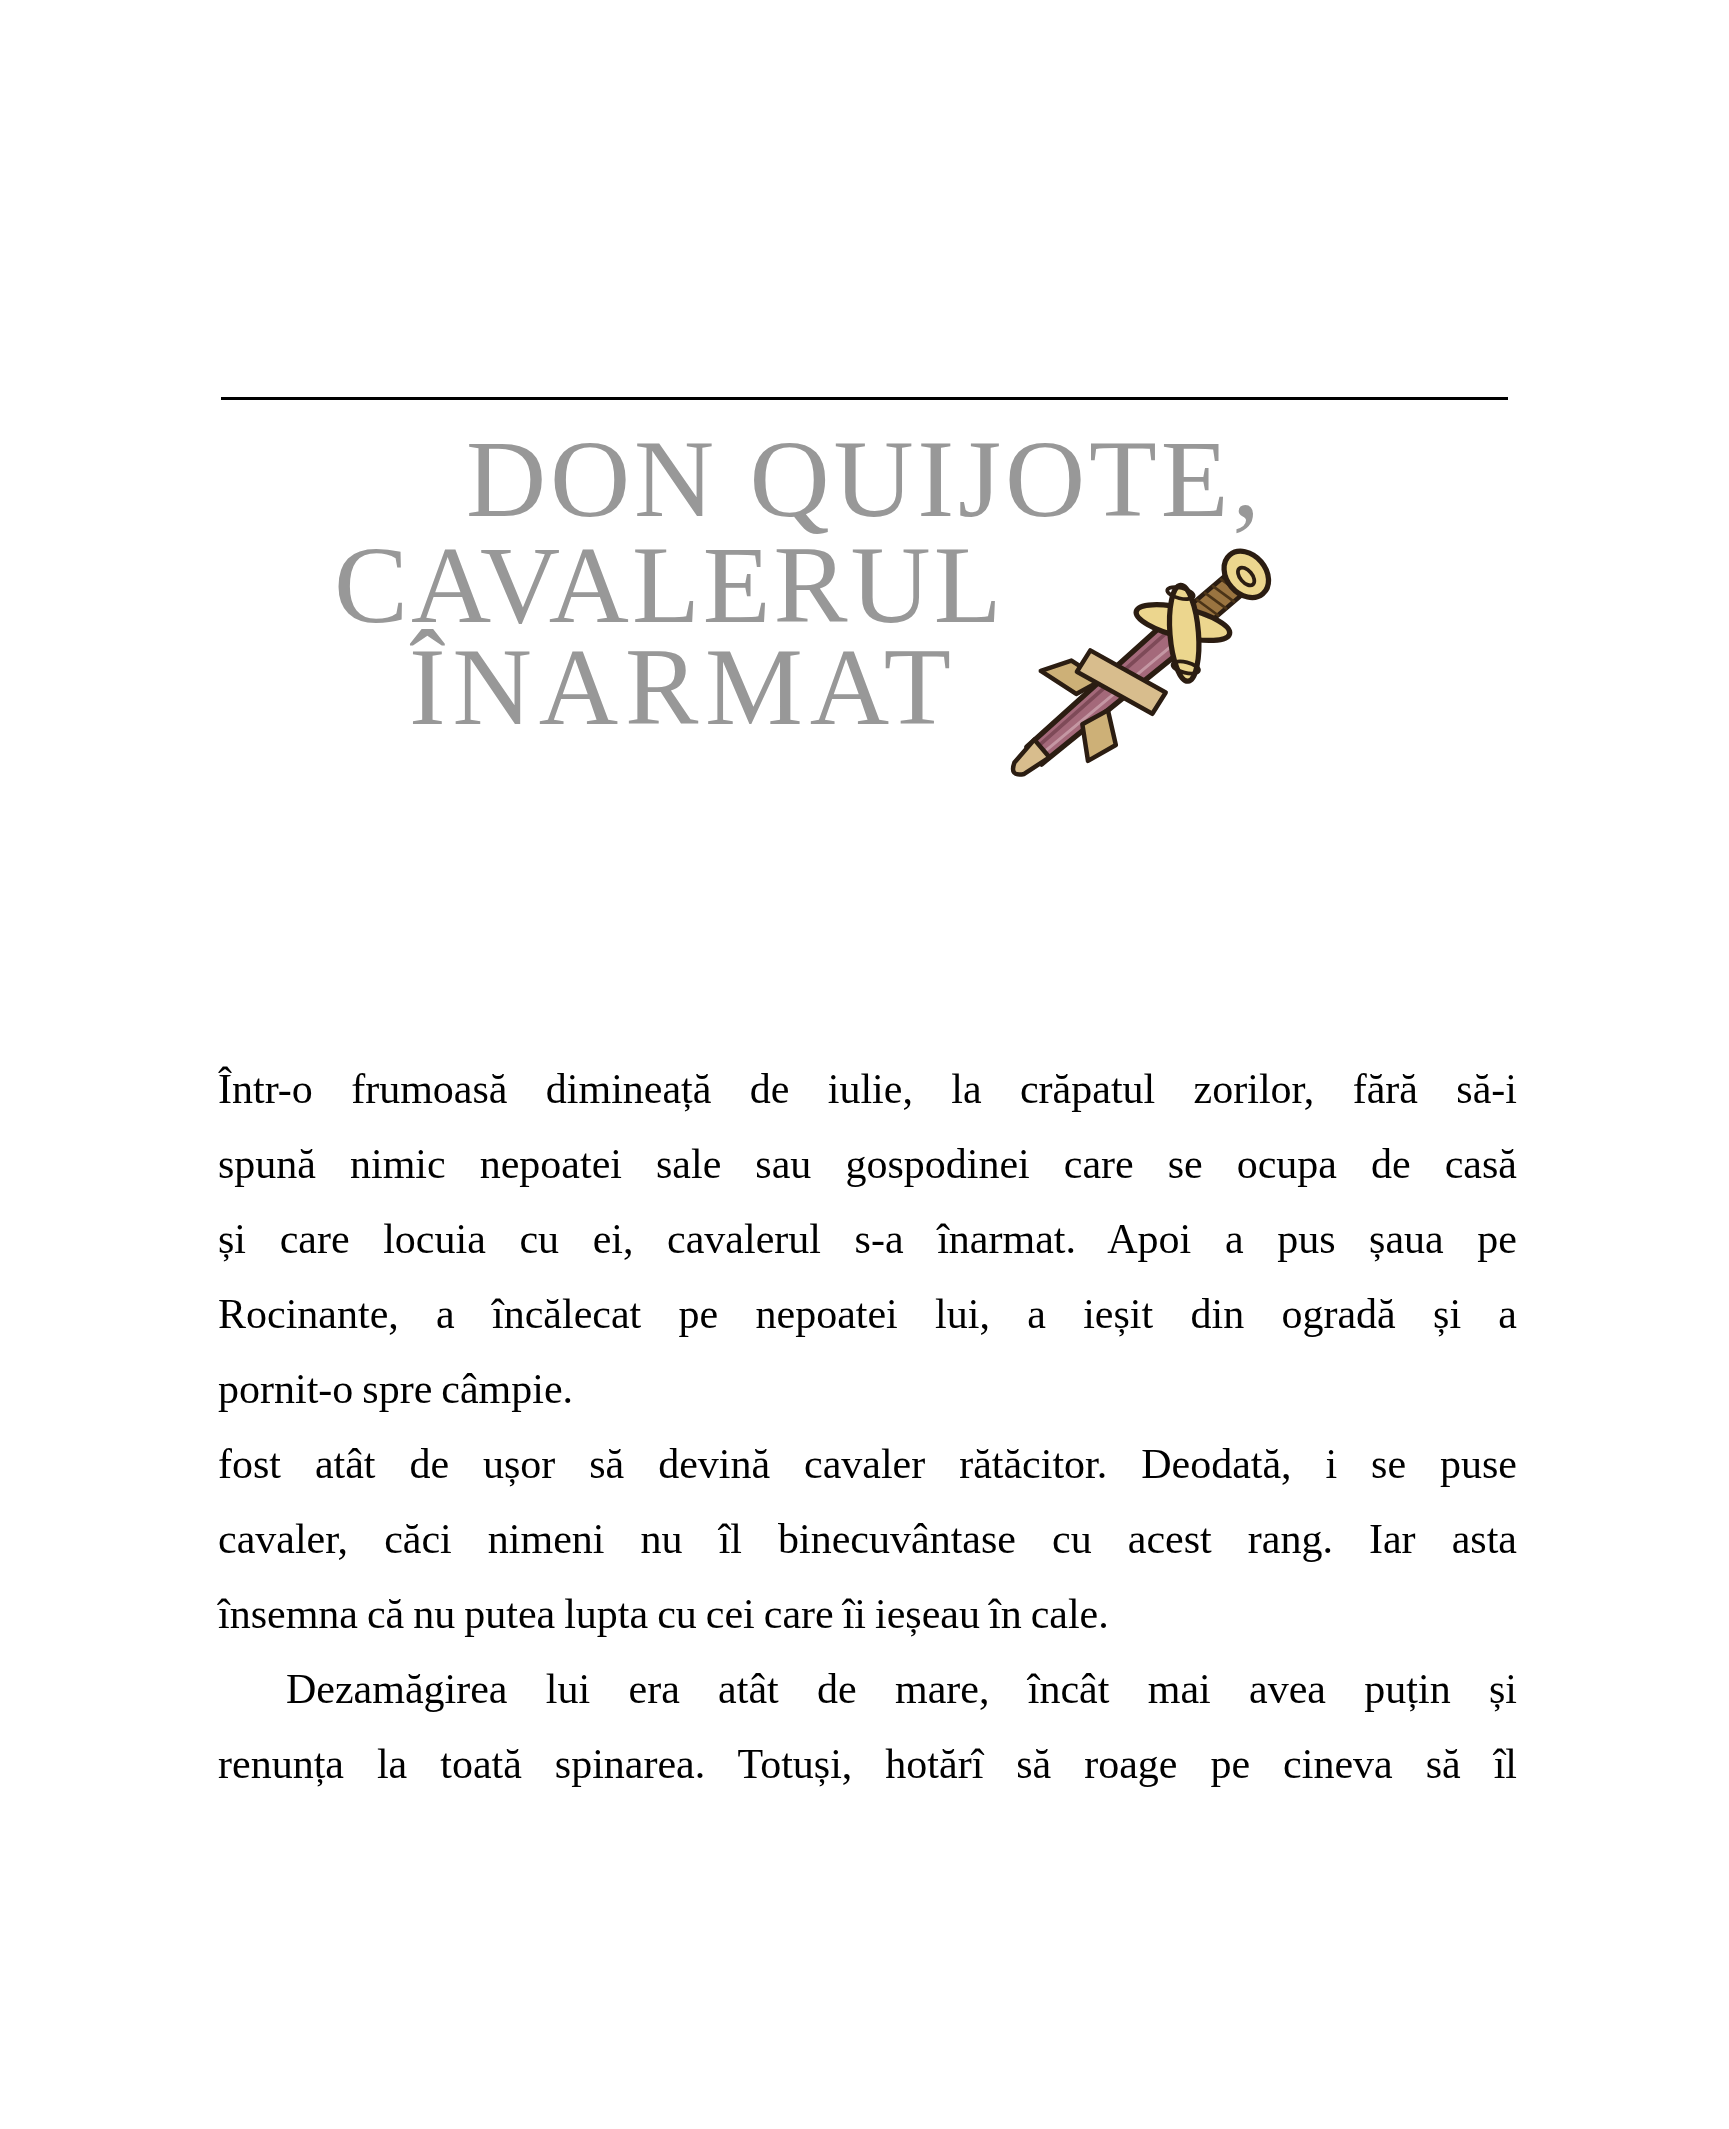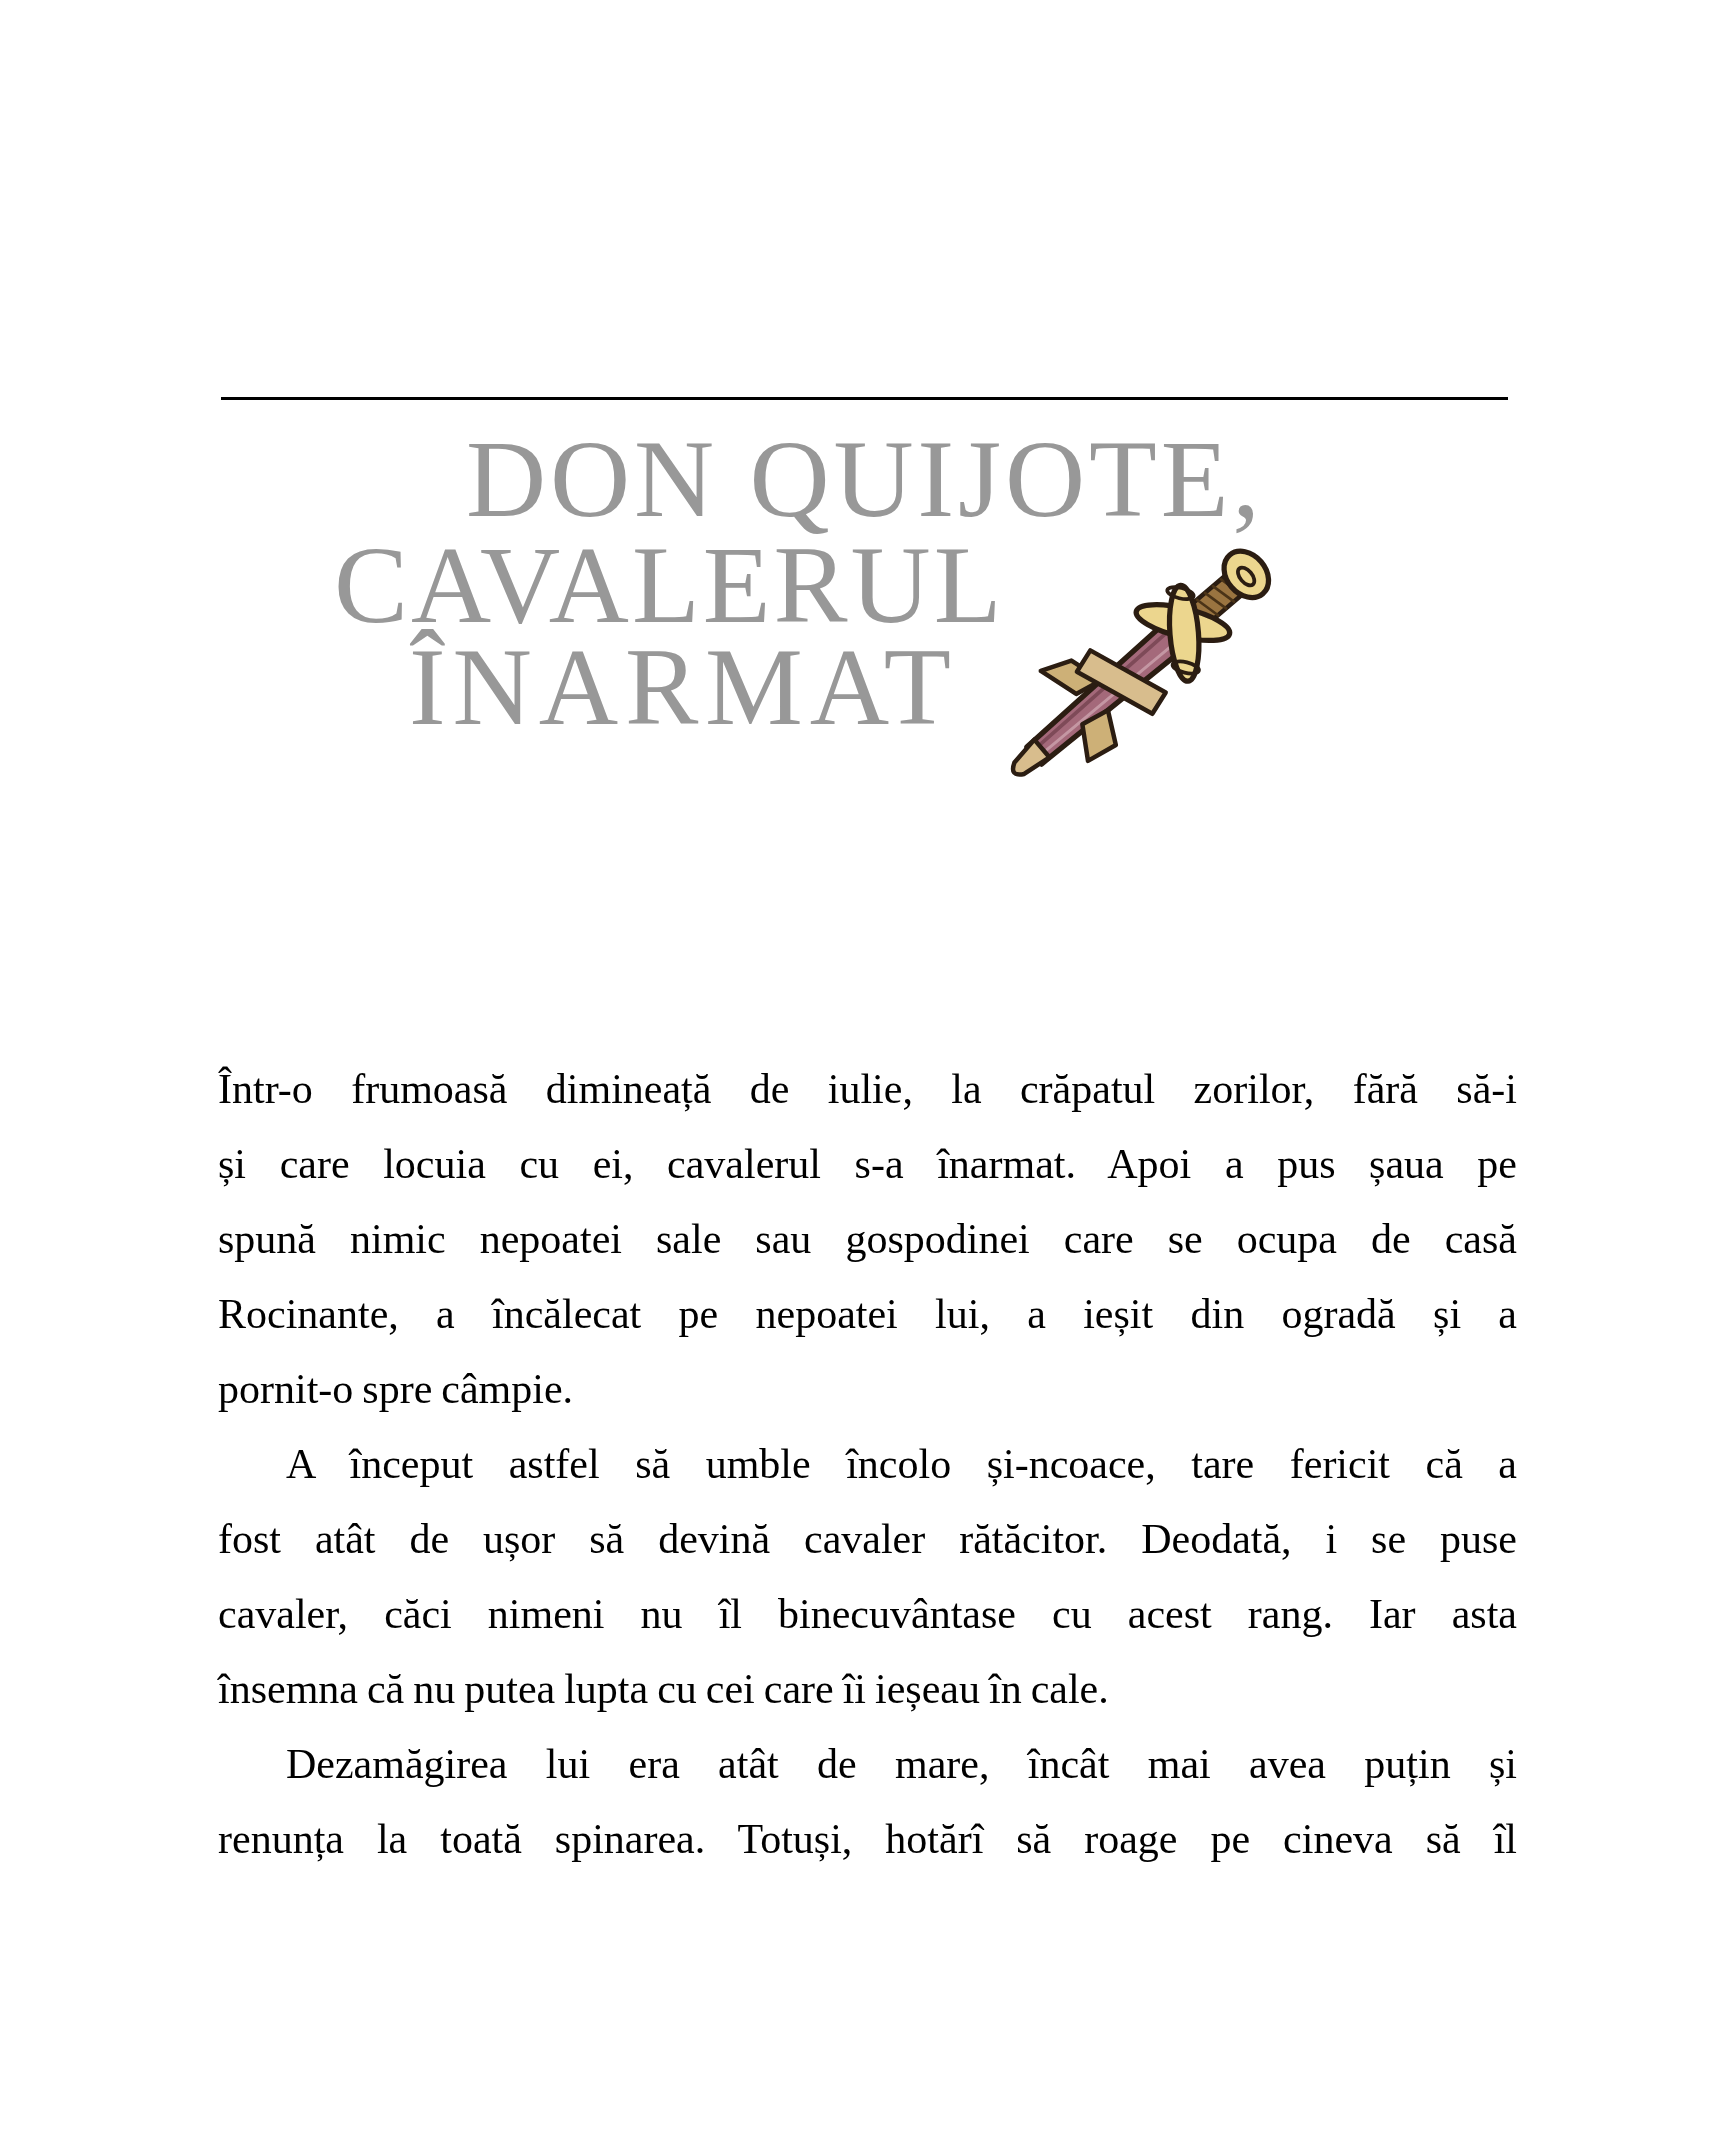--- a/index.html
+++ b/index.html
@@ -119,27 +119,26 @@
       <ellipse cx="42" cy="152" rx="18" ry="7" transform="rotate(-36 42 152)" fill="none" stroke-width="5"></ellipse>
 
       <ellipse cx="0" cy="10" rx="34" ry="26" fill="#ecd68e" stroke-width="7"></ellipse>
       <ellipse cx="2" cy="12" rx="14" ry="8" fill="none" stroke-width="5"></ellipse>
     </g>
   </svg>
 
   <div class="body-text">
     <div>
       <div class="pline">Într-o frumoasă dimineață de iulie, la crăpatul zorilor, fără să-i</div>
+      <div class="pline">spună nimic nepoatei sale sau gospodinei care se ocupa de casă</div>
       <div class="pline">și care locuia cu ei, cavalerul s-a înarmat. Apoi a pus șaua pe</div>
-      <div class="pline">spună nimic nepoatei sale sau gospodinei care se ocupa de casă</div>
       <div class="pline">Rocinante, a încălecat pe nepoatei lui, a ieșit din ogradă și a</div>
       <div class="pline end">pornit-o spre câmpie.</div>
     </div>
     <div>
-      <div class="pline ind">A început astfel să umble încolo și-ncoace, tare fericit că a</div>
       <div class="pline">fost atât de ușor să devină cavaler rătăcitor. Deodată, i se puse</div>
       <div class="pline">cavaler, căci nimeni nu îl binecuvântase cu acest rang. Iar asta</div>
       <div class="pline end">însemna că nu putea lupta cu cei care îi ieșeau în cale.</div>
     </div>
     <div>
       <div class="pline ind">Dezamăgirea lui era atât de mare, încât mai avea puțin și</div>
       <div class="pline">renunța la toată spinarea. Totuși, hotărî să roage pe cineva să îl</div>
     </div>
   </div>
 

